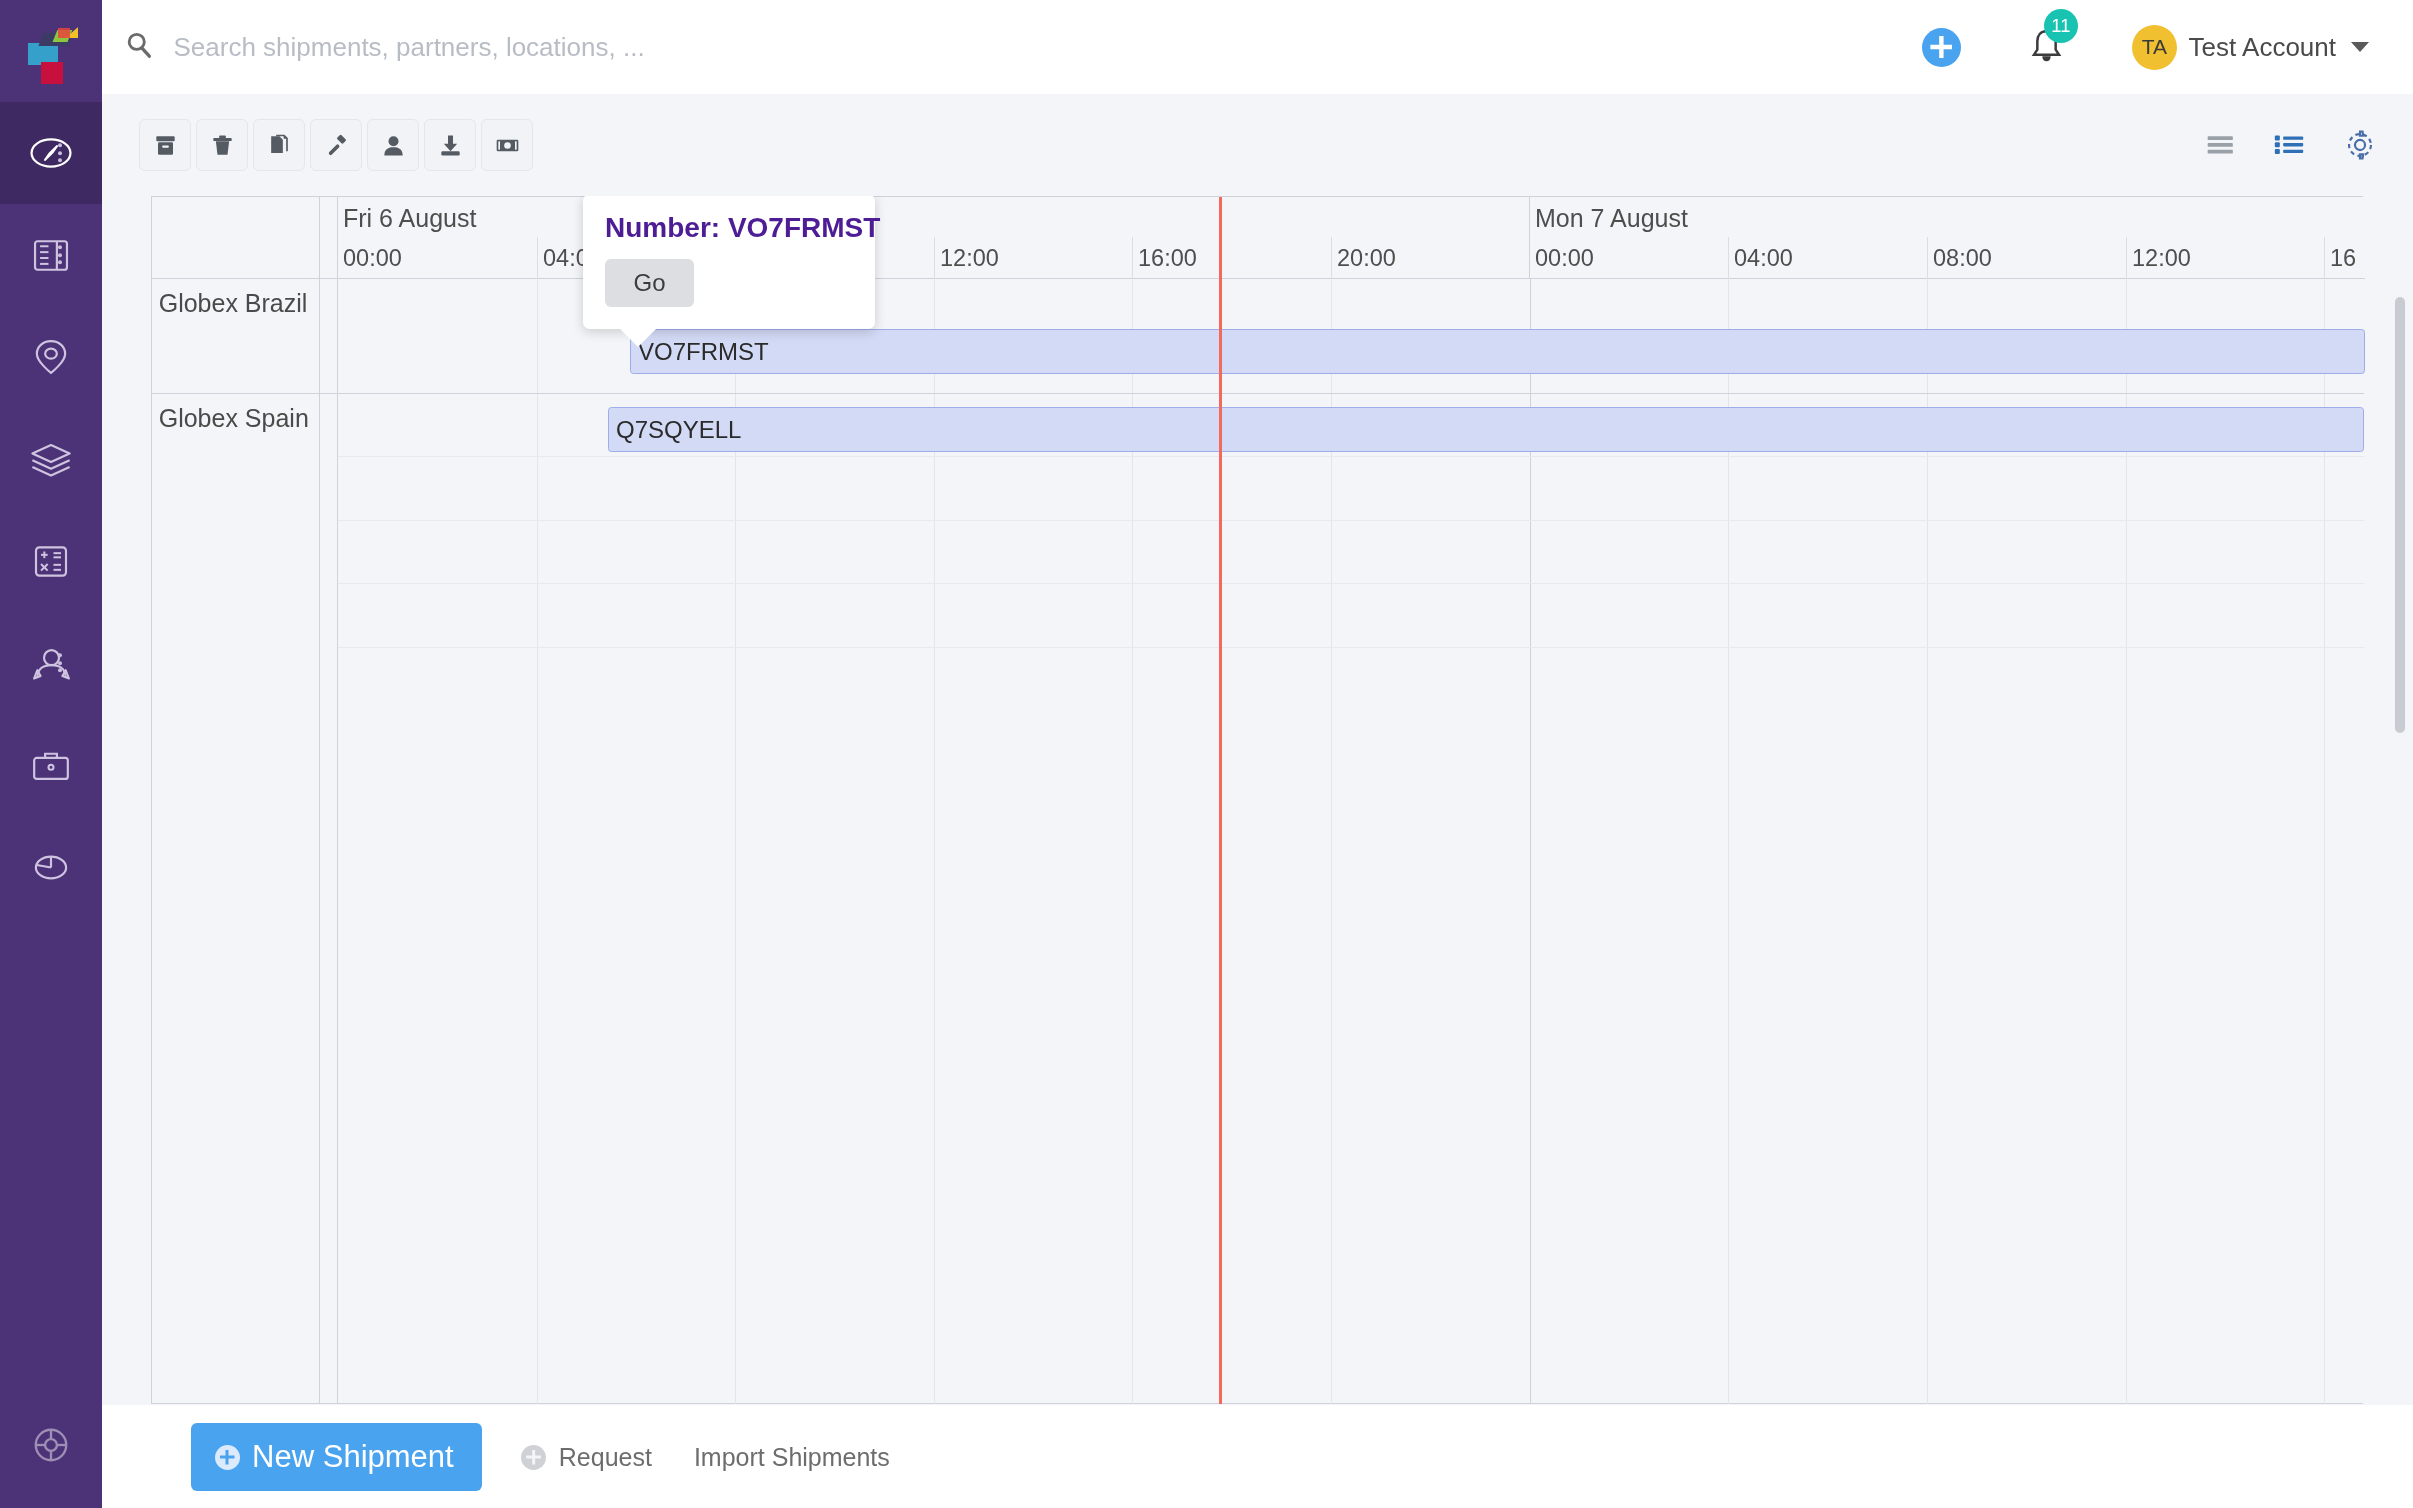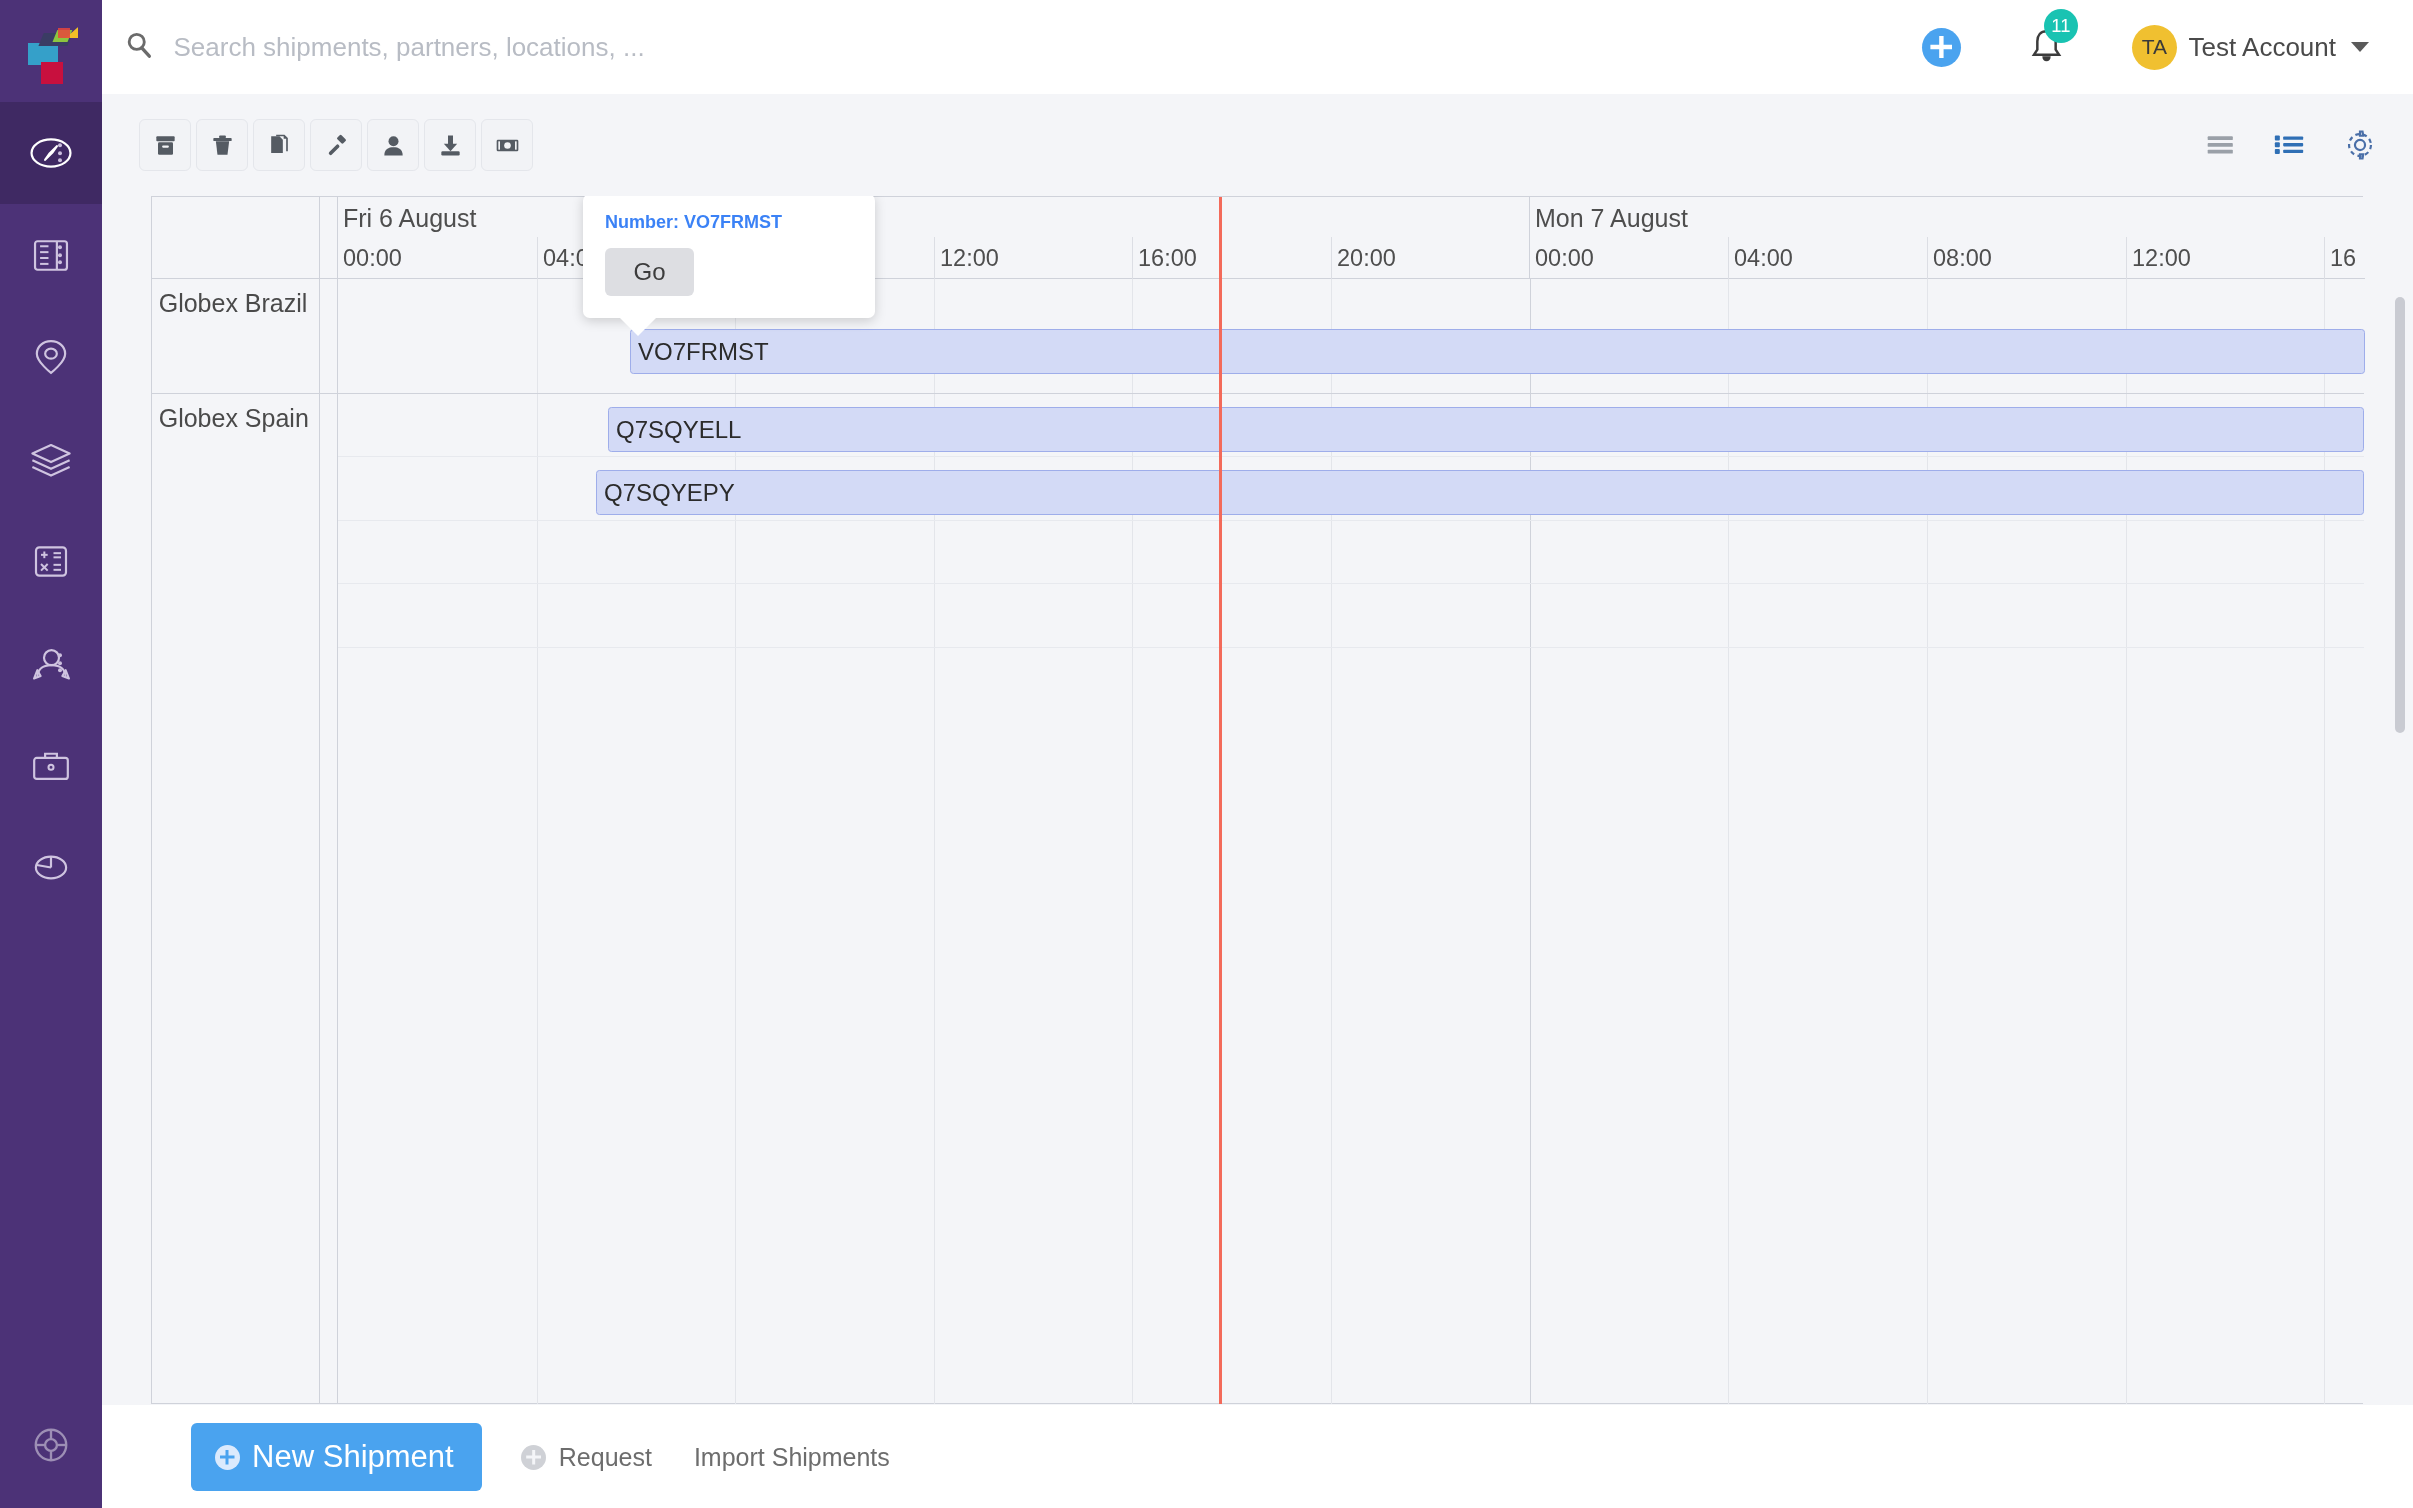--- a/index.html
+++ b/index.html
@@ -205,21 +205,21 @@
 
   
   .popup {
     position:absolute;
     background:#ffffff;
     border-radius:6.7px;
     box-shadow: 0 2.5px 11.7px rgba(0,0,0,0.17);
     padding: 18.4px 22px 22px 22px;
     z-index: 40;
   }
-  .popup-title { font-size: 18px; font-weight: bold; color:#3b82f6; white-space:nowrap; }
+  .popup-title { font-size: 28px; font-weight: bold; color:#4c1d95; white-space:nowrap; }
   .popup-btn {
     margin-top: 15px;
     background:#dddee2; border:none; border-radius:5.9px;
     font-size: 24px; color:#3c3c3c;
     padding: 10px 28.5px; cursor:pointer;
     font-family: "Liberation Sans", sans-serif;
   }
   .popup-arrow {
     position:absolute; left: 37px; bottom: -17.6px;
     width:0;height:0;
@@ -585,21 +585,20 @@
         <div class="row-label" style="top:197px; height:1013px;">Globex Spain</div>
         <div class="row-gap" style="top:197px; height:1013px;"></div>
         <div class="row-body" style="top:197px; height:1013px; border-bottom:none;"></div>
 
         <div class="subrow" style="top:197px; height:63px;"></div>
         <div class="subrow" style="top:260px; height:64px;"></div>
         <div class="subrow" style="top:323px; height:64px;"></div>
         <div class="subrow" style="top:387px; height:64px;"></div>
 
         <div class="bar blue" style="left:456px; top:210px; width:1756px;">Q7SQYELL</div>
-        <div class="bar blue" style="left:444px; top:273px; width:1768px;">Q7SQYEPY</div>
 
         <div class="nowline" style="left:1067px; height:1208px;"></div>
 
         <div class="popup" style="left:431px; top:-3.4px; width:292px;">
           <div class="popup-title">Number: VO7FRMST</div>
           <button class="popup-btn">Go</button>
           <div class="popup-arrow"></div>
         </div>
       </div>
 

